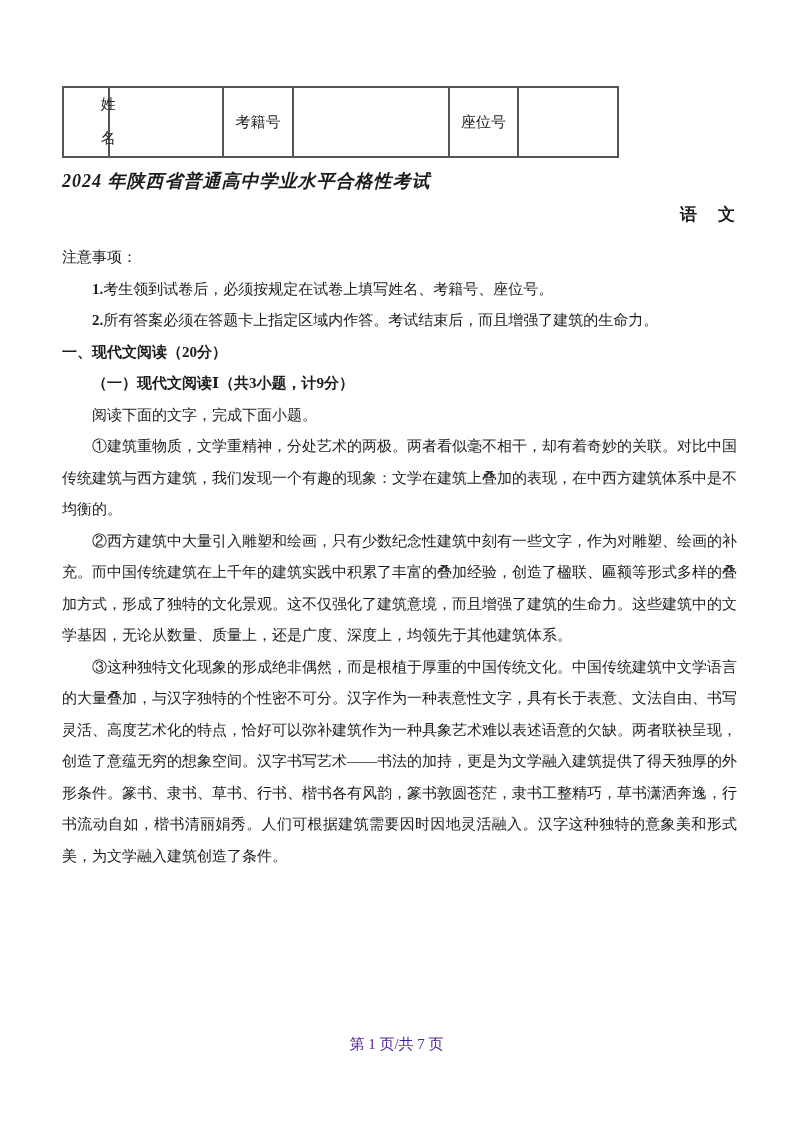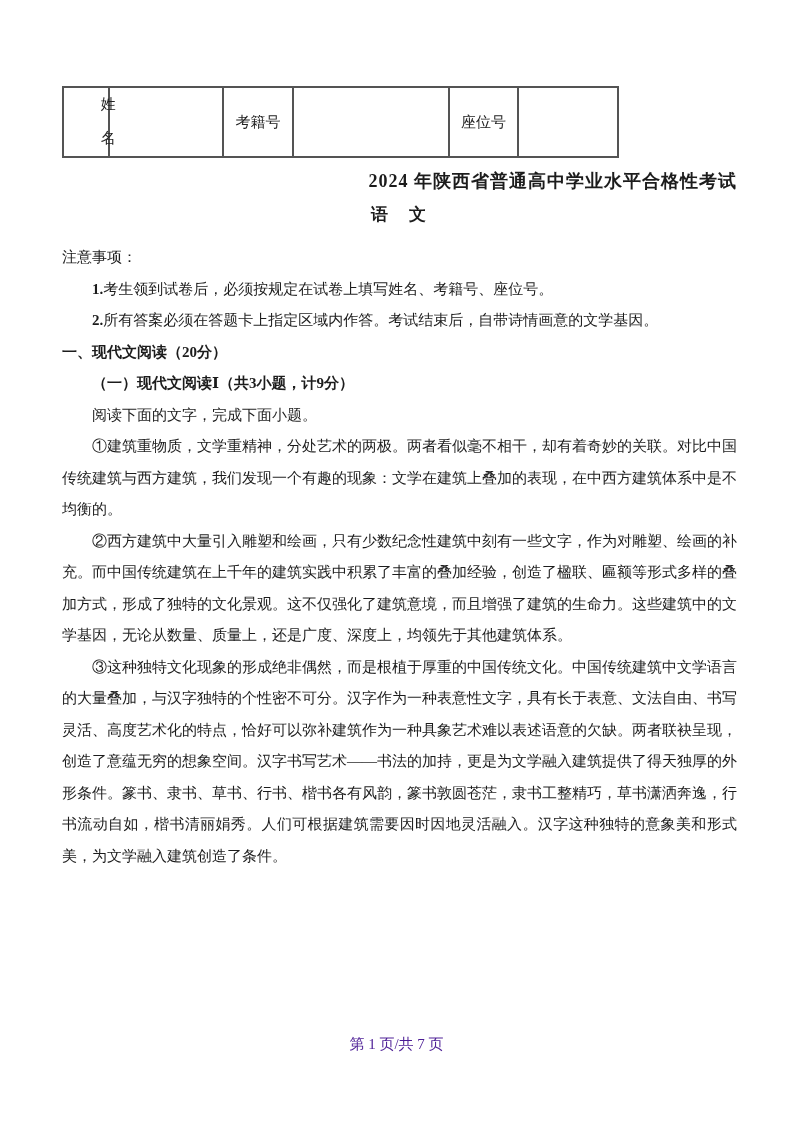--- a/index.html
+++ b/index.html
@@ -36,29 +36,30 @@
     line-height:2.25;
     margin-left:36px;
   }
   .confidential{
     margin-top:6px;
     font-size:16px;
     line-height:21px;
   }
   .title{
     margin:12px 0 0 0;
-    text-align:right;
+    text-align:left;
     font-size:18px;
     font-weight:bold;
     letter-spacing:1px;
     line-height:22px;
+    font-style:italic;
   }
   .subject{
     margin:12px 0 0 0;
-    text-align:center;
+    text-align:right;
     font-size:17px;
     font-weight:bold;
     letter-spacing:2px;
     line-height:22px;
   }
   .text-block{
     margin-top:16px;
     line-height:31.5px;
   }
   .text-block p, .text-block div{margin:0;}
@@ -115,21 +116,21 @@
     </table>
 
 
   <div class="title">2024 年陕西省普通高中学业水平合格性考试</div>
 
   <div class="subject">语　文</div>
 
   <div class="text-block">
     <div class="notice-heading">注意事项：</div>
     <p class="notice-item"><b>1.</b><span>考生领到试卷后，必须按规定在试卷上填写姓名、考籍号、座位号。</span></p>
-    <p class="notice-item"><b>2.</b><span>所有答案必须在答题卡上指定区域内作答。考试结束后，自带诗情画意的文学基因。</span></p>
+    <p class="notice-item"><b>2.</b><span>所有答案必须在答题卡上指定区域内作答。考试结束后，而且增强了建筑的生命力。</span></p>
 
     <div class="section-heading">一、现代文阅读（20分）</div>
     <div class="sub-heading">（一）现代文阅读Ⅰ（共3小题，计9分）</div>
     <p class="instruction">阅读下面的文字，完成下面小题。</p>
 
     <p class="body-para">①建筑重物质，文学重精神，分处艺术的两极。两者看似毫不相干，却有着奇妙的关联。对比中国传统建筑与西方建筑，我们发现一个有趣的现象：文学在建筑上叠加的表现，在中西方建筑体系中是不均衡的。</p>
     <p class="body-para">②西方建筑中大量引入雕塑和绘画，只有少数纪念性建筑中刻有一些文字，作为对雕塑、绘画的补充。而中国传统建筑在上千年的建筑实践中积累了丰富的叠加经验，创造了楹联、匾额等形式多样的叠加方式，形成了独特的文化景观。这不仅强化了建筑意境，而且增强了建筑的生命力。这些建筑中的文学基因，无论从数量、质量上，还是广度、深度上，均领先于其他建筑体系。</p>
     <p class="body-para">③这种独特文化现象的形成绝非偶然，而是根植于厚重的中国传统文化。中国传统建筑中文学语言的大量叠加，与汉字独特的个性密不可分。汉字作为一种表意性文字，具有长于表意、文法自由、书写灵活、高度艺术化的特点，恰好可以弥补建筑作为一种具象艺术难以表述语意的欠缺。两者联袂呈现，创造了意蕴无穷的想象空间。汉字书写艺术——书法的加持，更是为文学融入建筑提供了得天独厚的外形条件。篆书、隶书、草书、行书、楷书各有风韵，篆书敦圆苍茫，隶书工整精巧，草书潇洒奔逸，行书流动自如，楷书清丽娟秀。人们可根据建筑需要因时因地灵活融入。汉字这种独特的意象美和形式美，为文学融入建筑创造了条件。</p>
   </div>
 

